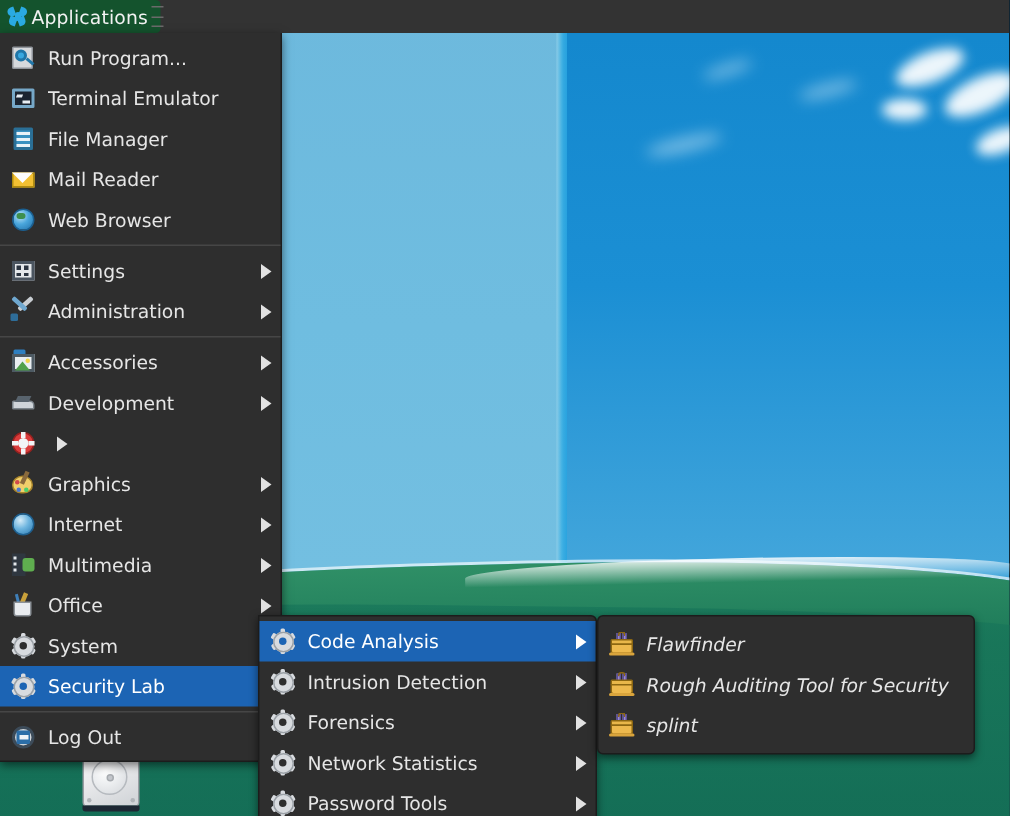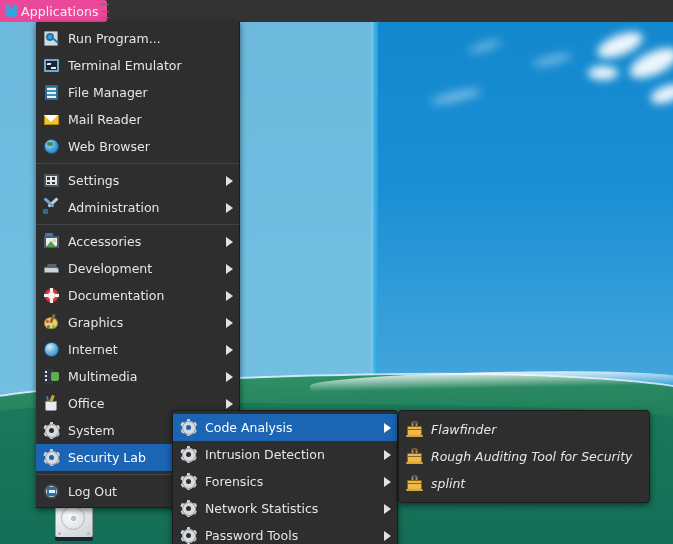--- a/index.html
+++ b/index.html
@@ -39,37 +39,37 @@
     background:radial-gradient(circle at 38% 32%,#ffffff 0%,#eceef0 45%,#d4d7db 100%);
     border:1px solid #b6babf;box-sizing:border-box;}
   .hdd-hub{position:absolute;left:19px;top:20px;width:5px;height:5px;border-radius:50%;
     background:#c3c6cb;border:1px solid #a7abb0;box-sizing:border-box;}
   .hdd-screw{position:absolute;width:3px;height:3px;border-radius:50%;background:#b0b4b9;}
   .hdd-base{position:absolute;left:3px;top:41px;width:38px;height:4px;background:#1d2733;border-radius:0 0 2px 2px;}
 
   
   #panel{position:absolute;left:0;top:0;width:673px;height:22px;background:#333333;z-index:40;}
   #apps-button{position:absolute;left:0;top:0;height:22px;display:flex;align-items:center;
-    gap:2px;padding:0 8px 0 5px;background:#ec4899;border-radius:0 3px 3px 0;cursor:default;}
+    gap:2px;padding:0 8px 0 5px;background:#14532d;border-radius:0 3px 3px 0;cursor:default;}
   #apps-button .label{color:#f2f2f2;font-size:12.5px;letter-spacing:.1px;}
   .xfce-mouse{width:14px;height:14px;position:relative;flex:0 0 14px;}
   .xfce-mouse i{position:absolute;background:#2aaae2;display:block;}
   .xm1{left:0;top:1px;width:5px;height:6px;border-radius:3px 0 0 3px;transform:rotate(-20deg);}
   .xm2{left:8px;top:1px;width:5px;height:6px;border-radius:0 3px 3px 0;transform:rotate(20deg);}
   .xm3{left:1px;top:7px;width:5px;height:6px;border-radius:0 0 0 3px;transform:rotate(20deg);}
   .xm4{left:7px;top:7px;width:5px;height:6px;border-radius:0 0 3px 0;transform:rotate(-20deg);}
   .xm5{left:5px;top:4px;width:4px;height:6px;border-radius:2px;}
   #panel-handle{position:absolute;left:101px;top:4px;width:8px;height:14px;
     display:flex;flex-direction:column;justify-content:space-between;}
   #panel-handle span{display:block;height:1px;background:#6a6a6a;}
 
   
   .menu{position:absolute;background:#2e2e2e;border:1px solid #1c1c1c;box-sizing:border-box;
     z-index:60;box-shadow:0 2px 6px rgba(0,0,0,.55);padding:2px 0;}
-  #root-menu{left:0;top:22px;width:204px;border-left:none;border-top:none;padding:3px 0 2px 0;margin-left:36px;}
+  #root-menu{left:0;top:22px;width:188px;border-left:none;border-top:none;padding:3px 0 2px 0;}
   #sub-security{left:172px;top:410px;width:226px;border-radius:0 4px 0 0;padding:3px 0;}
   #sub-code{left:398px;top:410px;width:252px;border-radius:4px;padding:5px 0;font-style:italic;}
 
   .mi{position:relative;display:flex;align-items:center;height:27px;padding:0 6px 0 7px;
     color:#e6e6e6;font-size:12.5px;cursor:default;white-space:nowrap;}
   .mi .ico{width:17px;height:17px;margin-right:8px;flex:0 0 17px;position:relative;}
   .mi .txt{flex:1 1 auto;overflow:hidden;text-overflow:ellipsis;}
   .mi.sel{background:#1c64b4;color:#ffffff;}
   .mi .arrow{width:0;height:0;flex:0 0 auto;margin-left:6px;
     border-top:5px solid transparent;border-bottom:5px solid transparent;border-left:7px solid #e2e2e2;}
@@ -301,21 +301,20 @@
       <span class="ico">
         <span class="ic ic-doc">
           <i class="r"></i>
           <i class="in"></i>
           <i class="w" style="left:7px;top:1px;width:3px;height:4px"></i>
           <i class="w" style="left:7px;top:12px;width:3px;height:4px"></i>
           <i class="w" style="left:1px;top:7px;width:4px;height:3px"></i>
           <i class="w" style="left:12px;top:7px;width:4px;height:3px"></i>
         </span>
       </span>
-      <span class="txt">Documentation</span>
       <span class="arrow"></span>
     </div>
     <div class="mi">
       <span class="ico">
         <span class="ic ic-gra">
           <i class="p"></i>
           <i class="br"></i>
           <i class="d" style="left:3px;top:6px;background:#d14b4b"></i>
           <i class="d" style="left:4px;top:11px;background:#4b79d1"></i>
           <i class="d" style="left:9px;top:11px;background:#4bd16b"></i>

